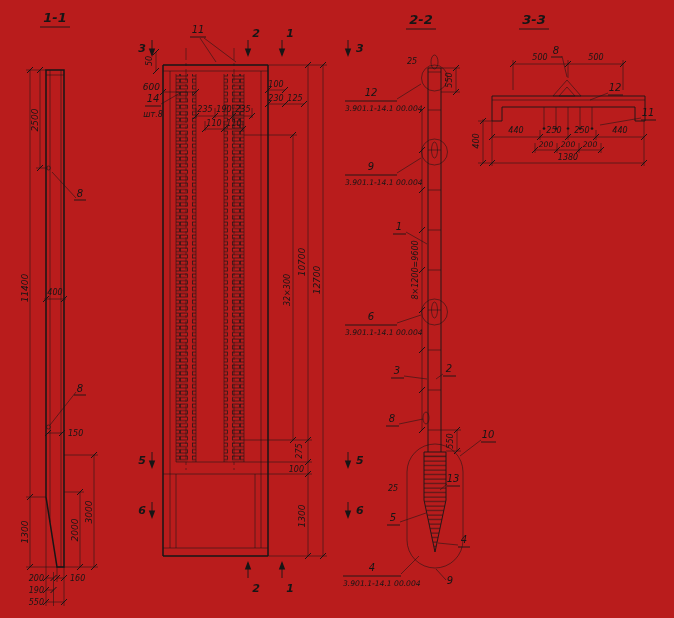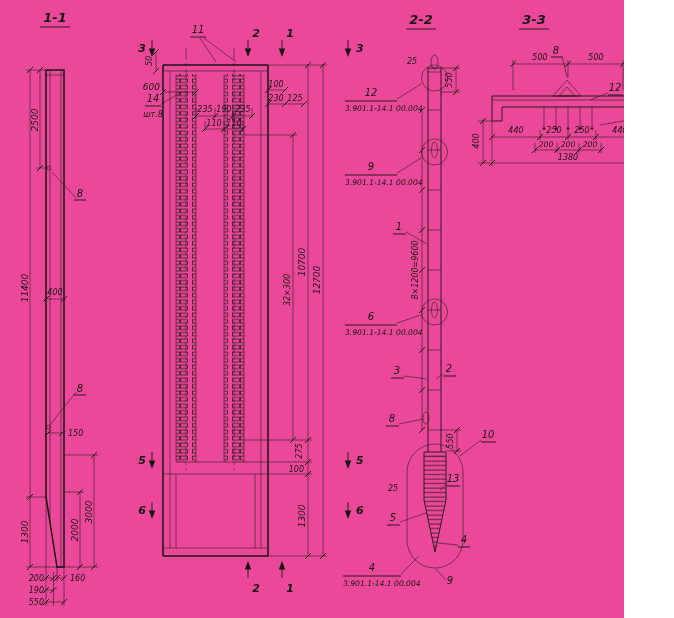--- a/index.html
+++ b/index.html
@@ -1,16 +1,16 @@
 <!DOCTYPE html>
 <html><head>
 <meta charset="utf-8">
 <style>
   html,body{margin:0;padding:0;background:#ffffff;}
-  .sheet{width:624px;height:618px;background:#ec4899;position:relative;overflow:hidden;text-decoration:underline;}
+  .sheet{width:674px;height:618px;background:#b91c1c;position:relative;overflow:hidden;text-decoration:underline;}
   svg text{font-family:"DejaVu Sans",sans-serif;fill:#161616;font-style:italic;}
   .t{font-size:13px;font-weight:bold;}
   .m11{font-size:11px;font-weight:bold;}
   .c10{font-size:10px;}
   .d9{font-size:9px;}
   .d8{font-size:8px;}
   .d7{font-size:7.6px;}
   .am{text-anchor:middle;}
   .ae{text-anchor:end;}
   .th{stroke:#161616;stroke-width:1.5;fill:none;}

